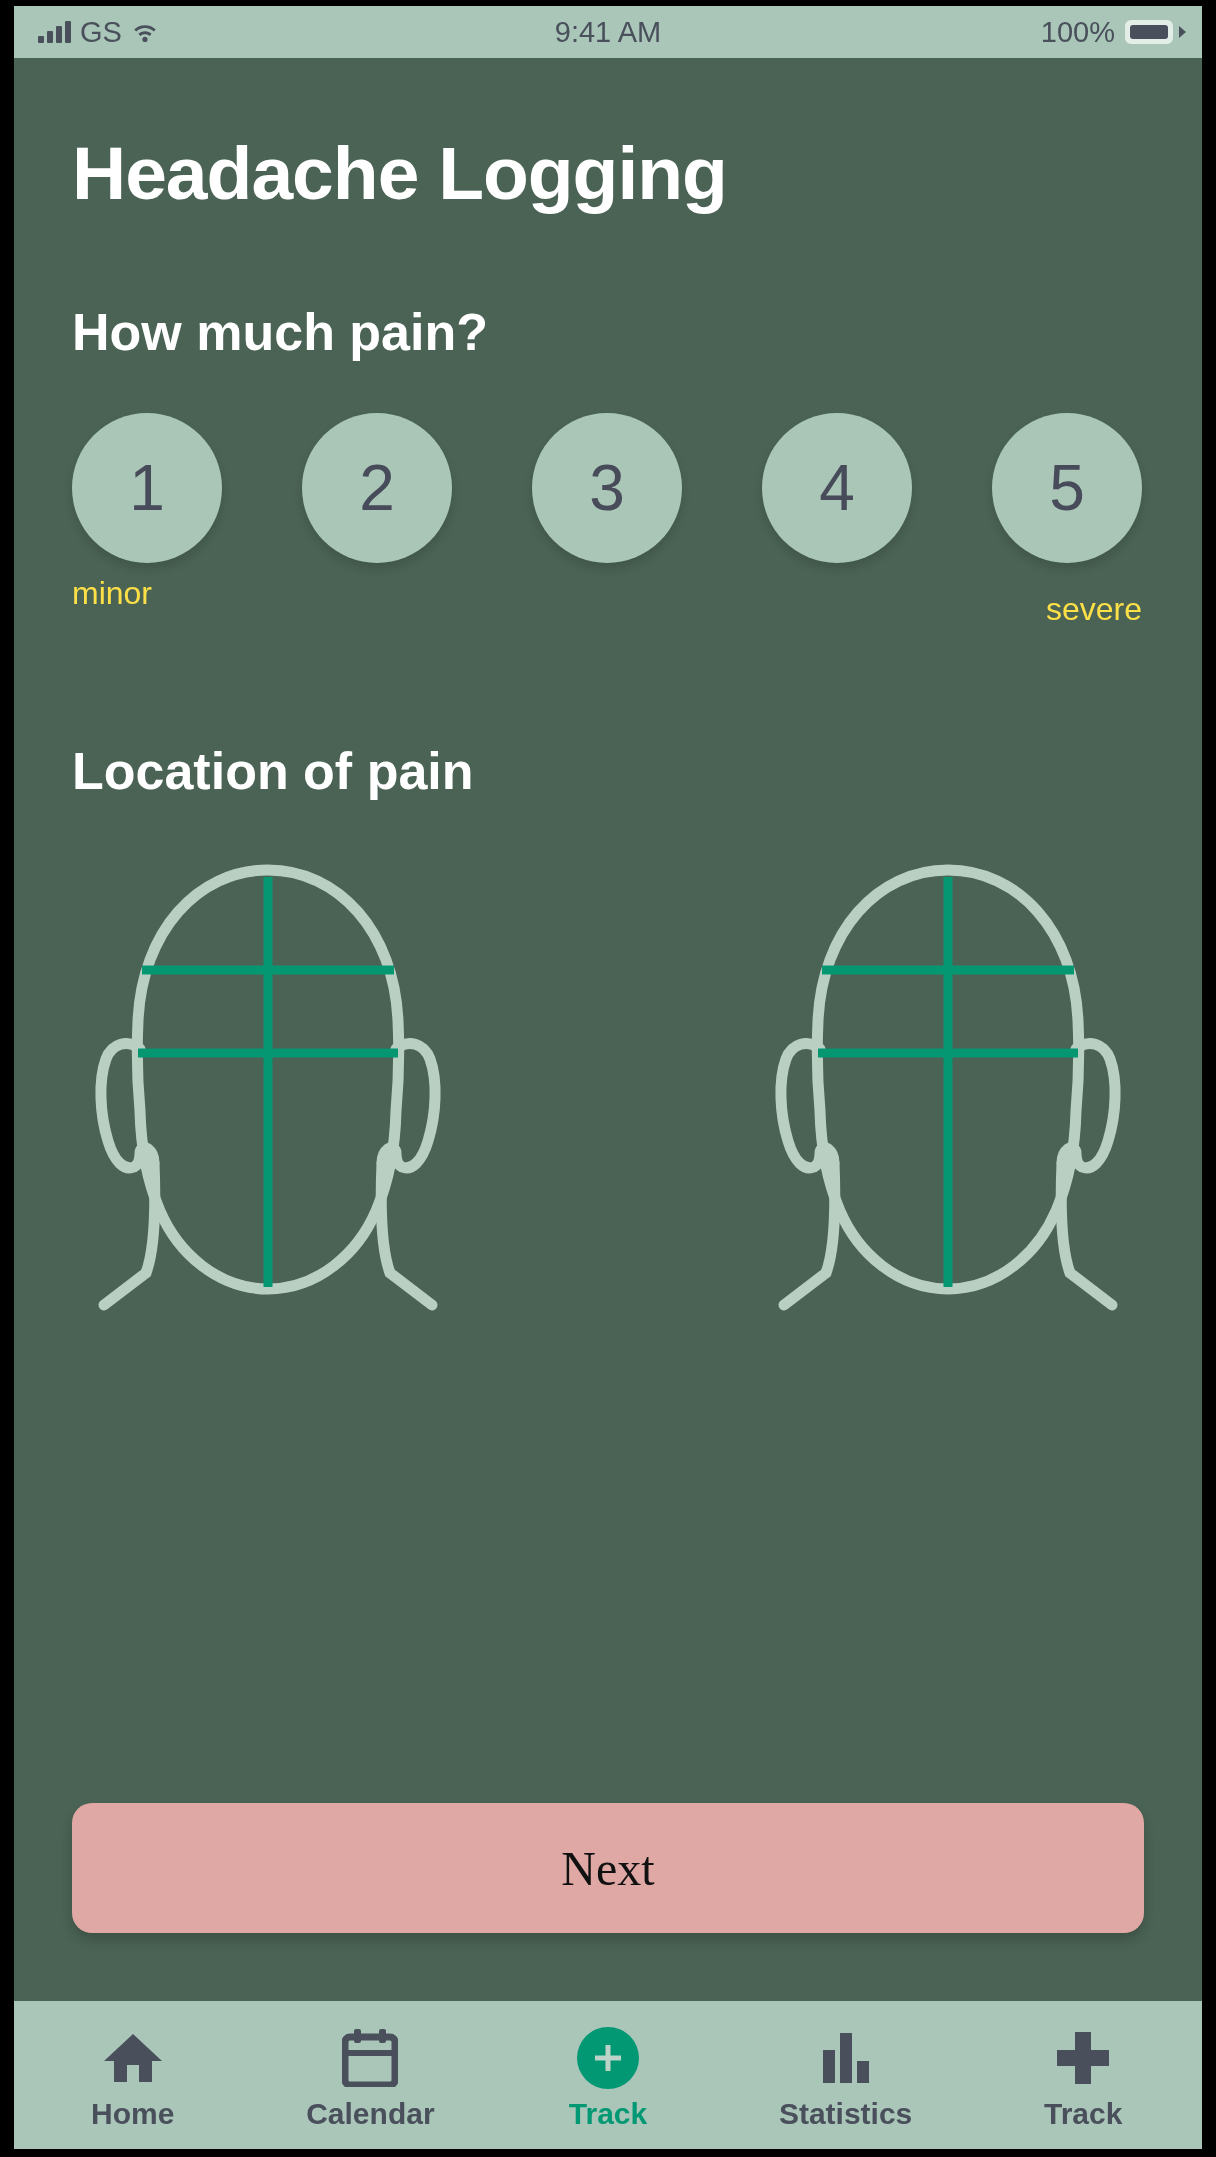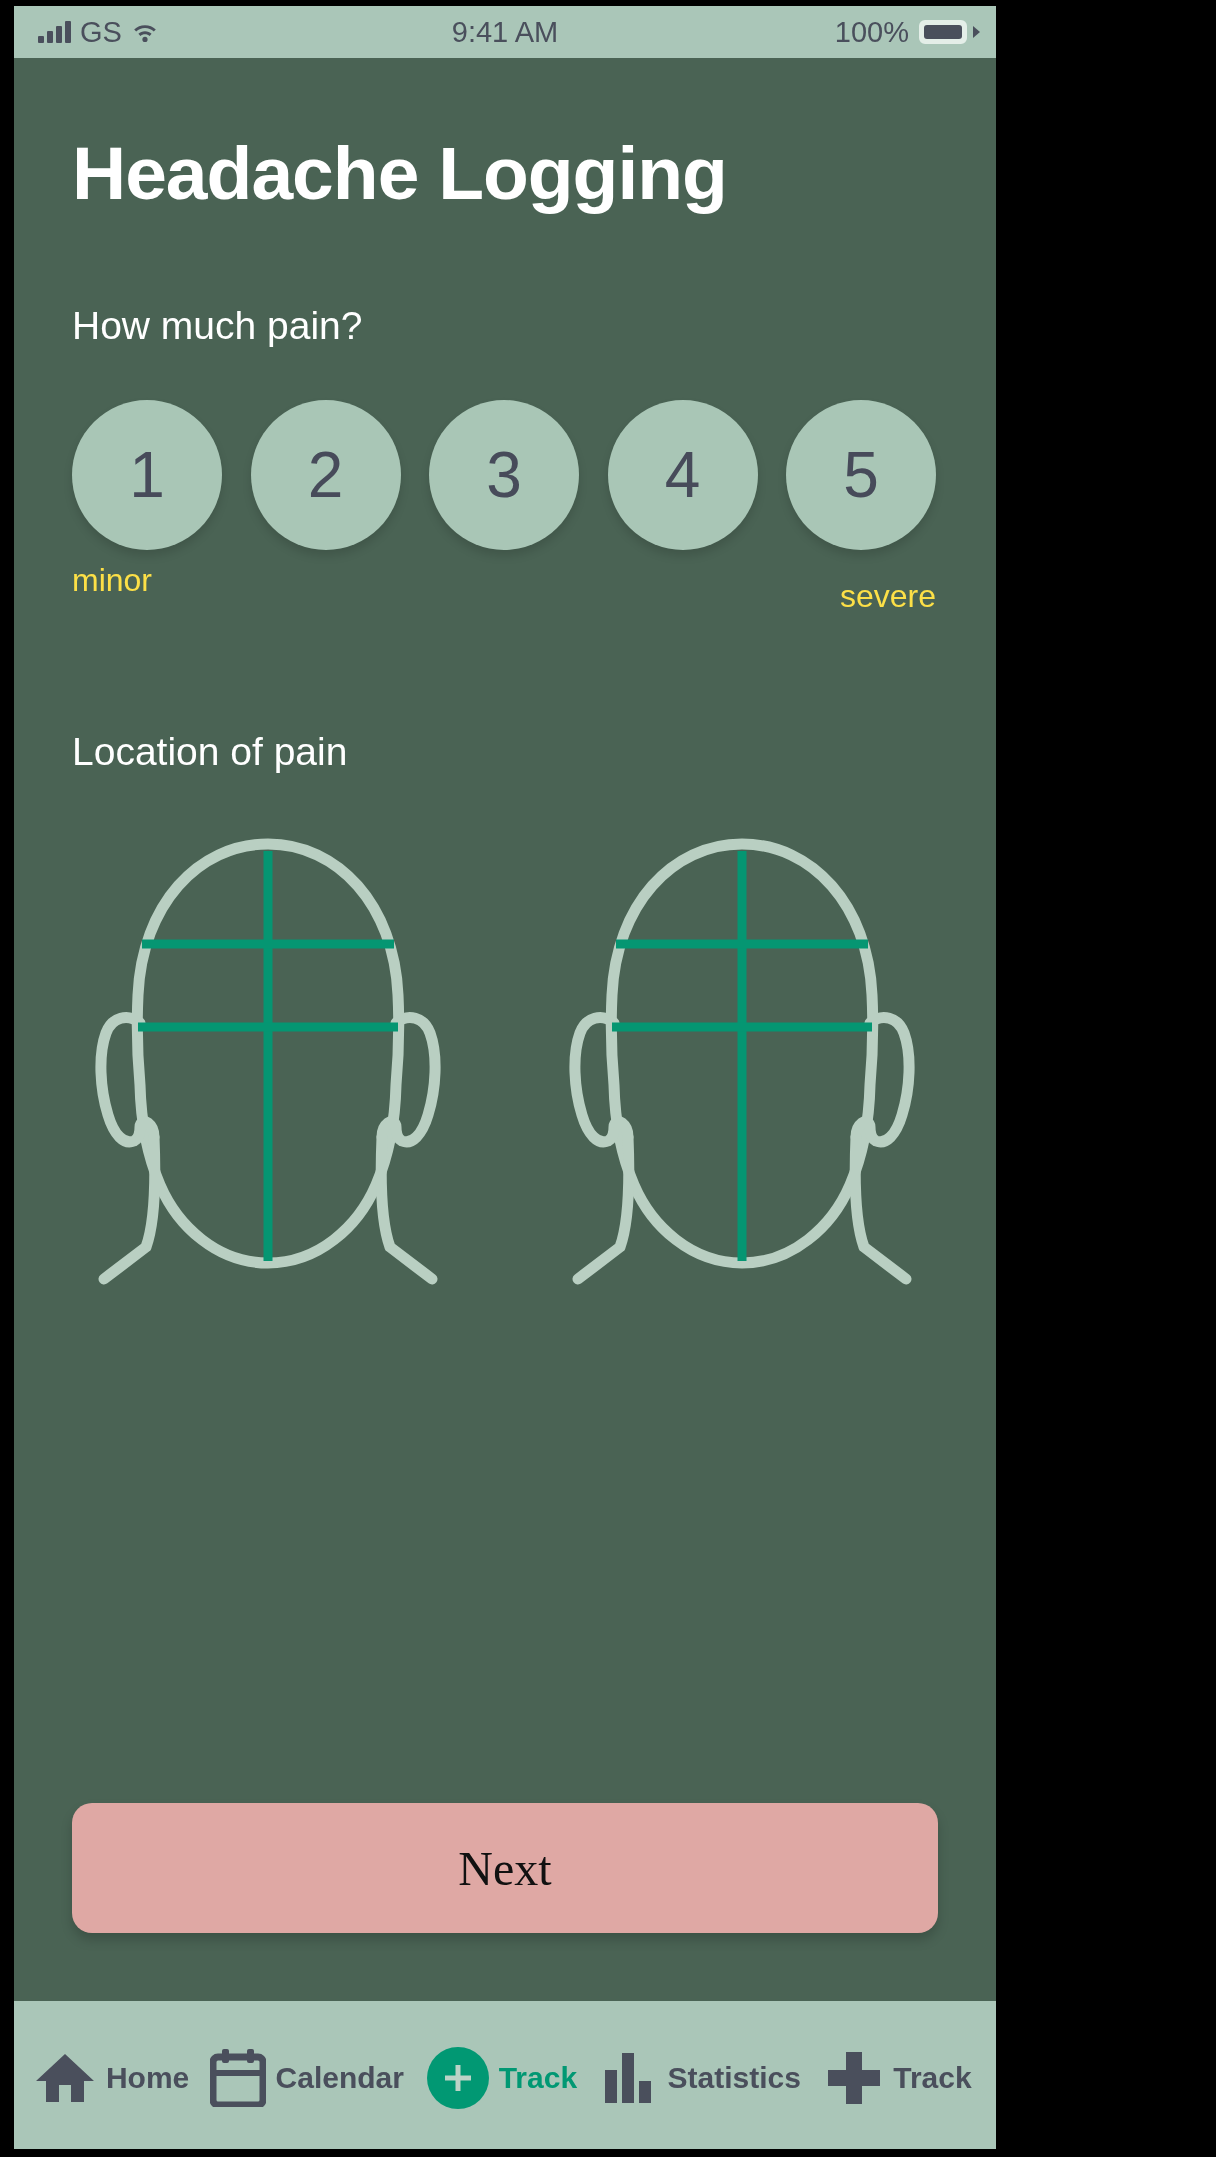--- a/index.html
+++ b/index.html
@@ -18,21 +18,21 @@
     height: 2157px;
     background: #000000;
     overflow: hidden;
     box-sizing: border-box;
   }
 
   .screen {
     position: absolute;
     left: 14px;
     top: 6px;
-    width: 982px;
+    width: 1188px;
     height: 2143px;
     background: #4a6354;
     overflow: hidden;
     display: flex;
     flex-direction: column;
   }
 
   
   .statusbar {
     height: 52px;
@@ -129,22 +129,22 @@
     color: #ffffff;
     font-size: 75px;
     font-weight: bold;
     letter-spacing: -1px;
     margin: 78px 0 0 0;
     line-height: 1;
   }
 
   .section-label {
     color: #ffffff;
-    font-size: 39px;
-    font-weight: 400;
+    font-size: 52px;
+    font-weight: 700;
     margin: 0;
     line-height: 1;
   }
   .label-pain { margin-top: 95px; }
   .label-location { margin-top: 118px; }
 
   
   .pain-row {
     margin-top: 55px;
     display: flex;
@@ -215,20 +215,21 @@
   .tabbar {
     flex: 0 0 148px;
     height: 148px;
     background: #aac6b8;
     display: flex;
     align-items: center;
   }
   .tab {
     flex: 1 1 0;
     display: flex;
+    flex-direction: column;
     align-items: center;
     justify-content: center;
     gap: 10px;
     cursor: pointer;
     height: 100%;
     padding-top: 6px;
     box-sizing: border-box;
   }
   .tab-icon {
     height: 62px;

